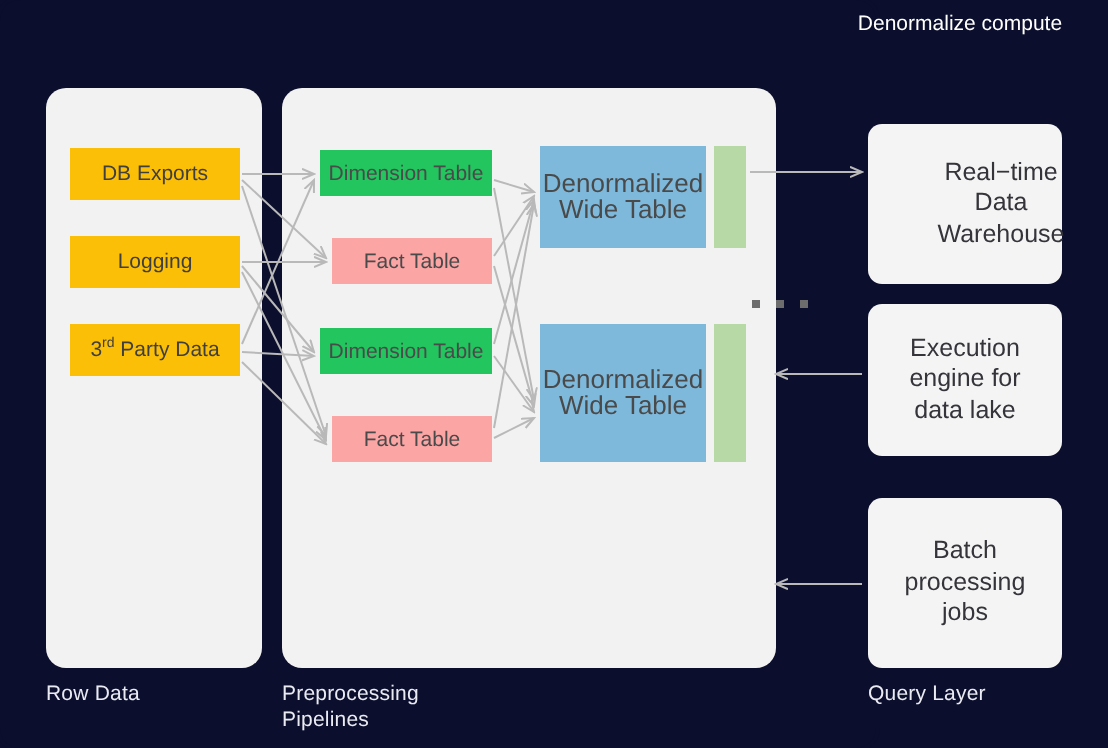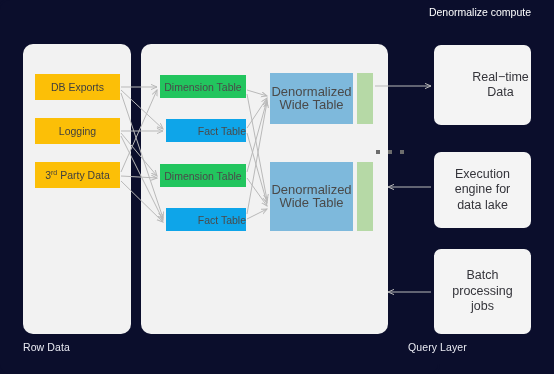--- a/index.html
+++ b/index.html
@@ -39,21 +39,21 @@
     align-items:center;
     justify-content:center;
     text-align:center;
     color:#4a4a4a;
     font-size:10.5px;
     line-height:12px;
     box-sizing:border-box;
   }
   .node.src{background:#fcbf07;color:#3f3f3f;font-size:10.5px;}
   .node.dim{background:#22c55e;align-items:center;}
-  .node.fact{background:#0ea5e9;justify-content:flex-end;}
+  .node.fact{background:#fca5a5;}
 
   .wide{
     position:absolute;
     display:flex;
     box-sizing:border-box;
   }
   .wide .blue{
     background:#7eb9dc;
     display:flex;align-items:center;justify-content:center;
     text-align:center;color:#4a4a4a;font-size:13px;line-height:12.5px;
@@ -144,34 +144,38 @@
     <div class="green" style="width:4px;background:#f2f2f2;"></div>
     <div class="green" style="width:16px;height:69px;"></div>
   </div>
 
   <div class="dots" style="left:376px;top:150px;">
     <i></i>
     <i></i>
     <i></i>
   </div>
 
-
-  <div class="qbox" style="left:434px;top:45px;width:97px;height:80px;padding-left:36px;">
-    <span><span>Real−time</span><br><span>Data</span><br></span>
+  <div class="panel-label" style="left:141px;top:341px;width:247px;">
+    <div>Preprocessing</div>
+    <div>Pipelines</div>
+  </div>
+
+  <div class="qbox" style="left:434px;top:62px;width:97px;height:80px;padding-left:36px;">
+    <span><span>Real−time</span><br><span>Data</span><br><span>Warehouse</span></span>
   </div>
 
   <div class="qbox" style="left:434px;top:249px;width:97px;height:85px;">
     <span><span>Batch</span><br><span>processing</span><br><span>jobs</span></span>
   </div>
 
   <div class="qbox" style="left:434px;top:152px;width:97px;height:76px;">
     <span><span>Execution</span><br><span>engine for</span><br><span>data lake</span></span>
   </div>
 
-  <div class="panel-label" style="left:408px;top:341px;width:97px;">Query Layer</div>
+  <div class="panel-label" style="left:434px;top:341px;width:97px;">Query Layer</div>
 
   <svg class="wires" viewBox="0 0 554 374">
     <defs>
       <marker id="ah" markerWidth="7" markerHeight="7" refX="6" refY="3" orient="auto">
         <path d="M0,0.4 L6,3 L0,5.6" fill="none" stroke="#b9b9b9" stroke-width="1"></path>
       </marker>
     </defs>
 
     <line x1="121" y1="87" x2="157" y2="87" marker-end="url(#ah)"></line>
     <line x1="121" y1="90" x2="163" y2="129" marker-end="url(#ah)"></line>

